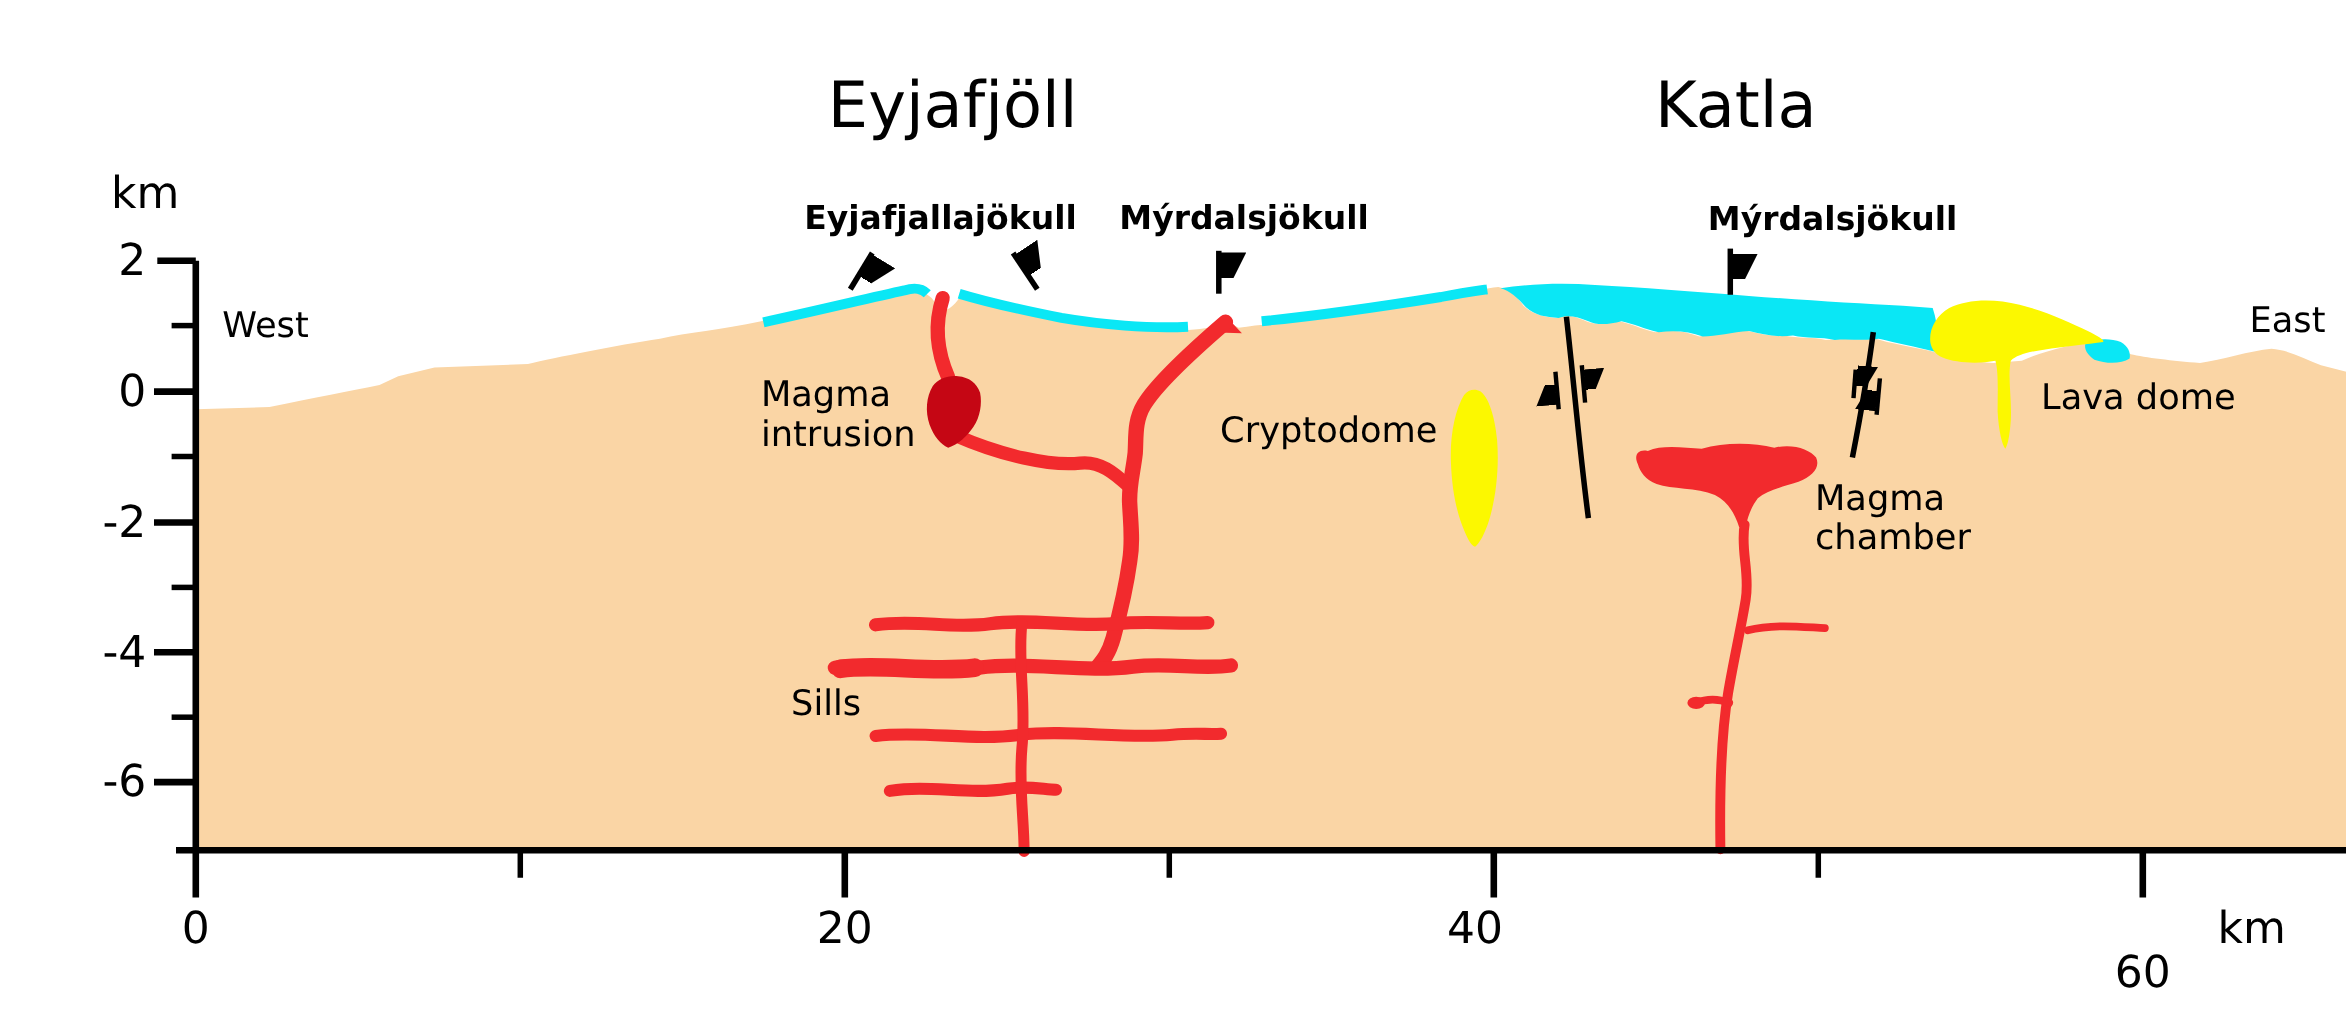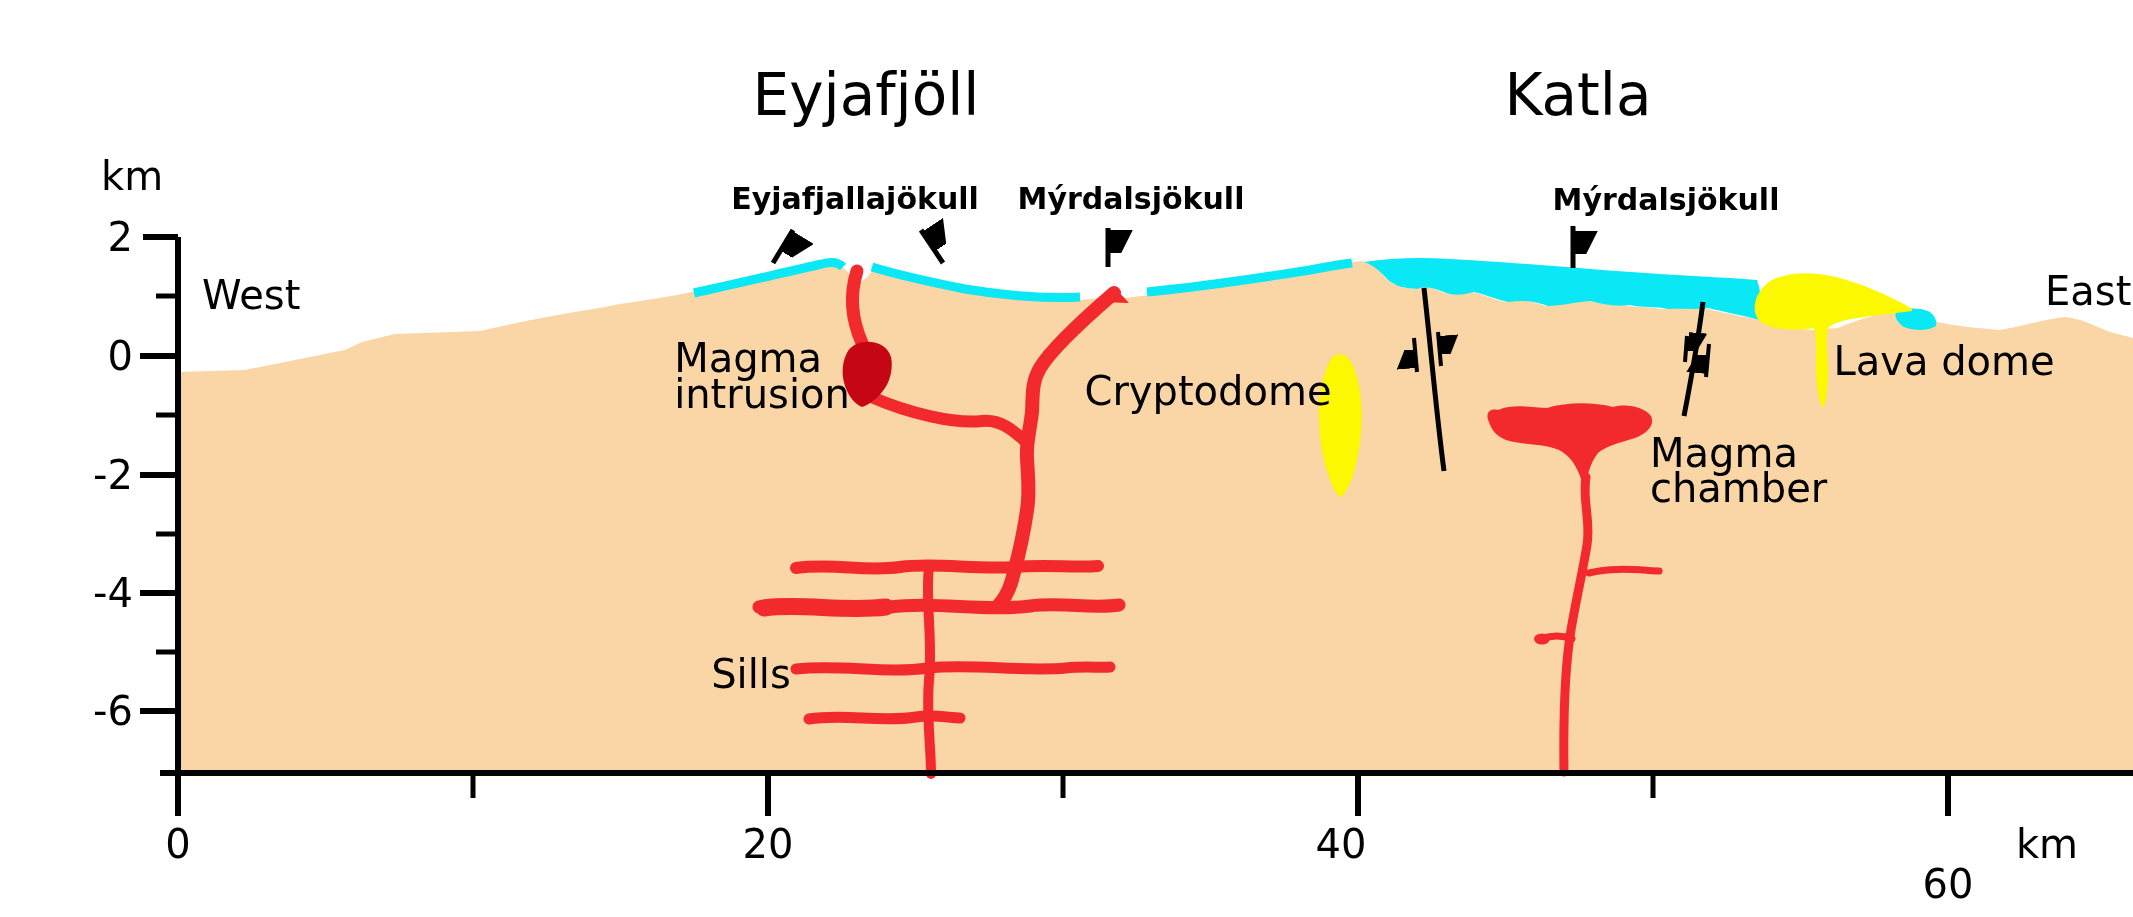--- a/index.html
+++ b/index.html
@@ -4,21 +4,21 @@
 <style>
   html,body{margin:0;padding:0;background:#fff;}
   #stage{
     position:relative;width:2133px;height:917px;background:#fff;overflow:hidden;
     font-family:"DejaVu Sans","Liberation Sans",sans-serif;color:#000;
   }
   #stage svg{position:absolute;left:0;top:0;}
   .lbl{position:absolute;white-space:pre;color:var(--ink,#000);}
   .title{font-size:58px;line-height:58px;text-align:center;}
   .glacier{font-size:30px;line-height:29px;font-weight:bold;text-align:center;}
-  .anno{font-size:40px;line-height:36px;}
+  .anno{font-size:32px;line-height:36px;}
   .center{text-align:left;transform:translateX(-50%);}
   .right{text-align:right;}
   .axisnum{font-size:40px;line-height:32px;}
   
   .rock{fill:var(--rock);}
   .ice-f{fill:var(--ice);}
   .ice-s{stroke:var(--ice);fill:none;}
   .dome{fill:var(--dome);}
   .magma-f{fill:var(--magma);}
   .magma-s{stroke:var(--magma);fill:none;stroke-linecap:round;stroke-linejoin:round;}
@@ -165,21 +165,21 @@
   <div class="lbl glacier center" style="left:1131px;top:184px;">Mýrdalsjökull</div>
   <div class="lbl glacier center" style="left:1666px;top:185px;">Mýrdalsjökull</div>
 
   <div class="lbl anno" style="left:202px;top:277px;">West</div>
   <div class="lbl anno" style="left:2045px;top:273px;">East</div>
 
   <div class="lbl anno center" style="left:762px;top:340px;"><span>Magma</span><br><span>intrusion</span></div>
   <div class="lbl anno center" style="left:1208px;top:373px;">Cryptodome</div>
   <div class="lbl anno" style="left:1650px;top:436px;line-height:35px;"><span>Magma</span><br><span>chamber</span></div>
   <div class="lbl anno center" style="left:1944px;top:343px;">Lava dome</div>
-  <div class="lbl anno center" style="left:751px;top:621px;margin-top:35px;">Sills</div>
+  <div class="lbl anno center" style="left:751px;top:621px;">Sills</div>
 
   <div class="lbl axisnum" style="left:101px;top:160px;">km</div>
   <div class="lbl axisnum right" style="left:63px;top:221px;width:70px;">2</div>
   <div class="lbl axisnum right" style="left:63px;top:340px;width:70px;">0</div>
   <div class="lbl axisnum right" style="left:63px;top:459px;width:70px;">-2</div>
   <div class="lbl axisnum right" style="left:63px;top:577px;width:70px;">-4</div>
   <div class="lbl axisnum right" style="left:63px;top:695px;width:70px;">-6</div>
 
   <div class="lbl axisnum center" style="left:178px;top:828px;">0</div>
   <div class="lbl axisnum center" style="left:768px;top:828px;">20</div>

